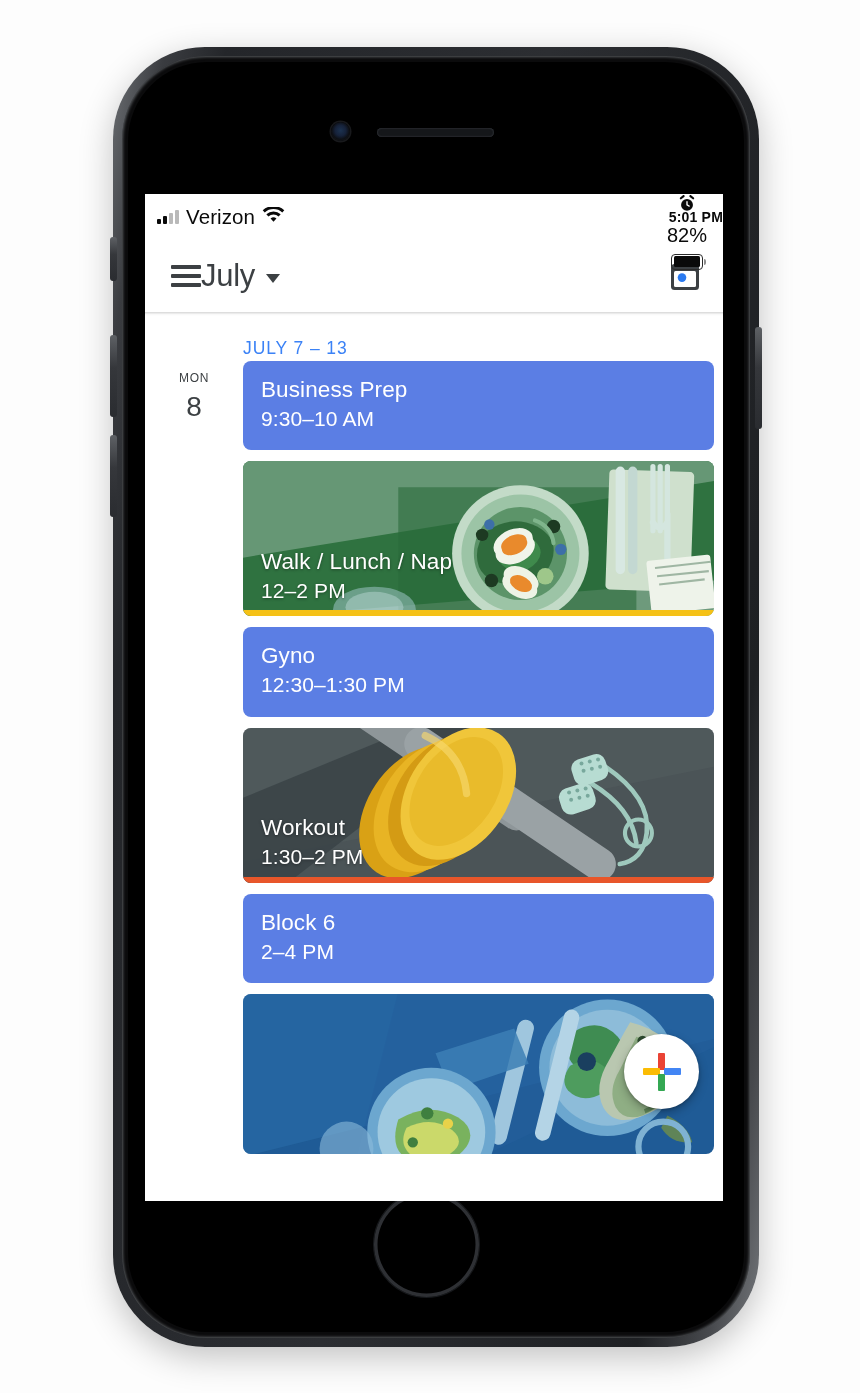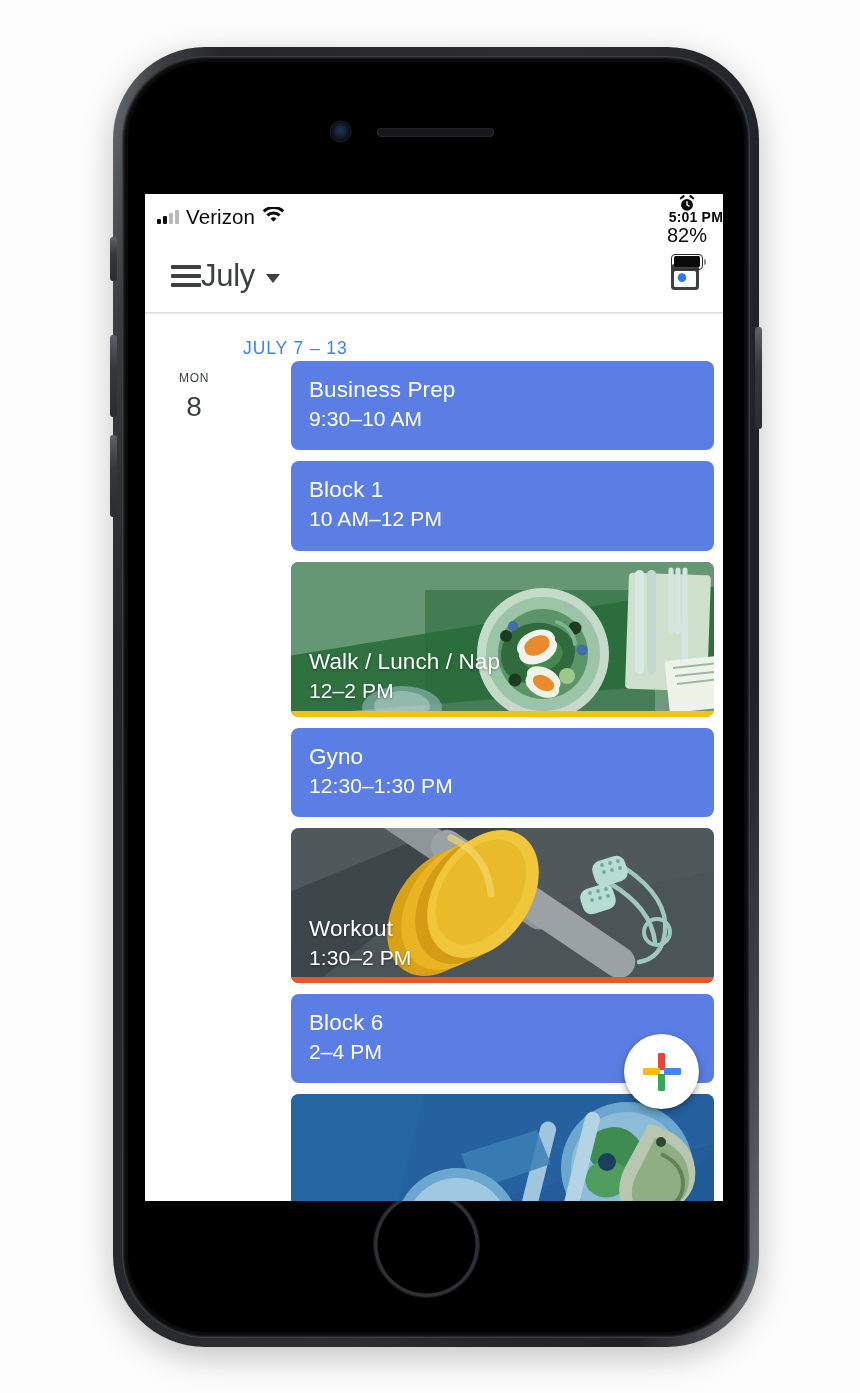--- a/index.html
+++ b/index.html
@@ -238,21 +238,21 @@
     font-size: 12px;
     letter-spacing: 0.7px;
     color: #3c4043;
   }
   .day-num {
     font-size: 28px;
     color: #3c4043;
     margin-top: 8px;
     line-height: 1;
   }
-  .events-col { flex: 1; padding-right: 9px; margin-left: 48px; }
+  .events-col { flex: 1; padding-right: 9px; }
 
   .event {
     position: relative;
     border-radius: 8px;
     margin-bottom: 11px;
     overflow: hidden;
     cursor: pointer;
   }
   .event-plain {
     background: #5b7ee4;
@@ -414,24 +414,20 @@
           <div class="day-num">8</div>
         </div>
 
         <div class="events-col">
 
           <div class="event event-plain">
             <div class="event-title">Business Prep</div>
             <div class="event-time">9:30–10 AM</div>
           </div>
 
-          <div class="event event-plain">
-            <div class="event-title">Block 1</div>
-            <div class="event-time">10 AM–12 PM</div>
-          </div>
 
           <div class="event event-image">
             <div class="event-art">
               <svg width="100%" height="100%" viewBox="0 0 455 155" preserveAspectRatio="xMidYMid slice">
                 <rect width="455" height="155" fill="#6e9a7c"></rect>
                 <path d="M0 0 H455 V118 L0 155 Z" fill="#2f7240"></path>
                 <path d="M0 0 L455 0 L455 22 L0 96 Z" fill="#79a487" opacity="0.75"></path>
                 <rect x="150" y="28" width="230" height="126" fill="#2a6a3a" opacity="0.6"></rect>
                 <circle cx="268" cy="92" r="66" fill="#c3dbc8"></circle>
                 <circle cx="268" cy="92" r="57" fill="#9cc4a6"></circle>

